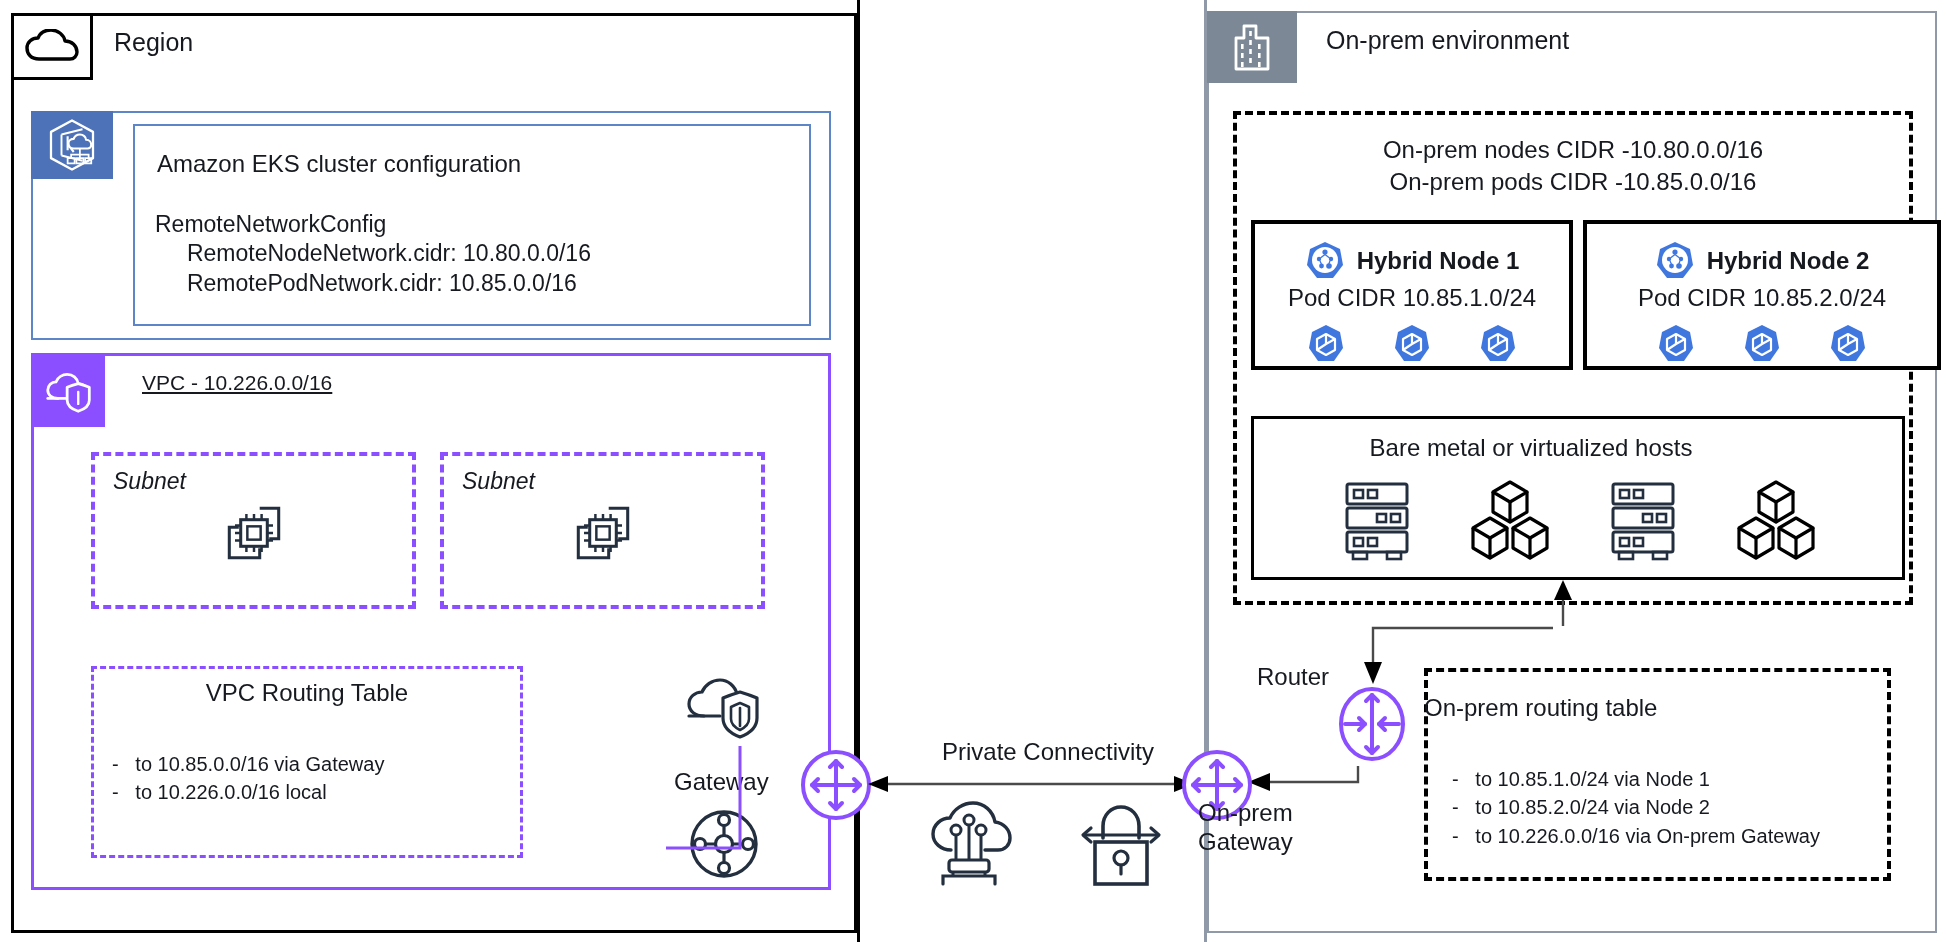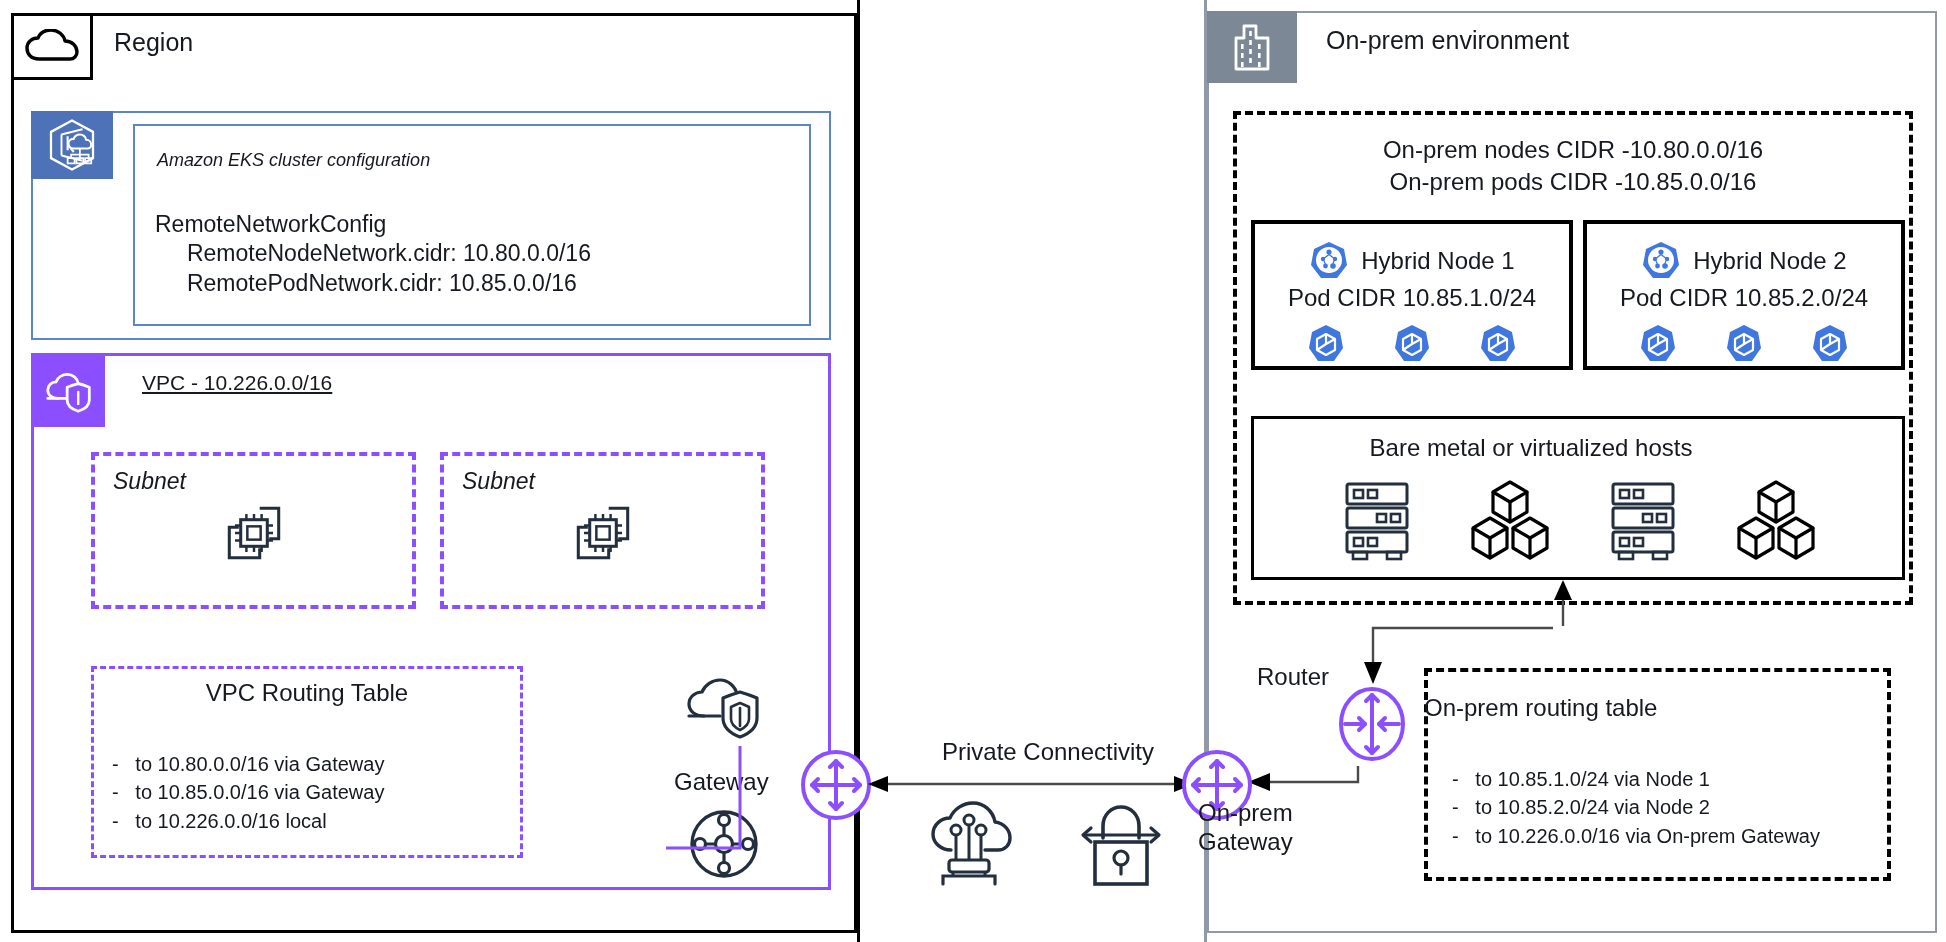--- a/index.html
+++ b/index.html
@@ -7,21 +7,21 @@
        font-family:"Liberation Sans","DejaVu Sans",sans-serif;color:#16191f;}
   .abs{position:absolute;box-sizing:border-box;}
   .region-box{left:11px;top:13px;width:846px;height:920px;border:3px solid #000;background:#fff;}
   .region-icon{left:11px;top:13px;width:82px;height:67px;border:3px solid #000;background:#fff;
                display:flex;align-items:center;justify-content:center;}
   .region-title{left:114px;top:28px;font-size:25px;}
   .eks-outer{left:31px;top:111px;width:800px;height:229px;border:2px solid #5d86c9;background:#fff;}
   .eks-icon{left:31px;top:111px;width:82px;height:68px;background:#4d72b8;
             display:flex;align-items:center;justify-content:center;}
   .eks-inner{left:133px;top:124px;width:678px;height:202px;border:2px solid #5d86c9;background:#fff;}
-  .eks-title{left:157px;top:150px;font-size:18px;font-style:italic;}
+  .eks-title{left:157px;top:150px;font-size:24px;}
   .eks-cfg{left:155px;top:210px;font-size:23px;line-height:1.28;white-space:pre;}
   .vpc-box{left:31px;top:353px;width:800px;height:537px;border:3px solid #8c4fff;background:#fff;}
   .vpc-icon{left:33px;top:355px;width:72px;height:72px;background:#8c4fff;
             display:flex;align-items:center;justify-content:center;}
   .vpc-title{left:142px;top:371px;font-size:21px;text-decoration:underline;}
   .subnet{border:4px dashed #8c4fff;background:#fff;}
   .subnet1{left:91px;top:452px;width:325px;height:157px;}
   .subnet2{left:440px;top:452px;width:325px;height:157px;}
   .subnet-label{font-size:23px;position:absolute;left:18px;top:12px;font-style:italic;}
   .chip{position:absolute;left:50%;top:52%;transform:translate(-50%,-50%);}
@@ -34,22 +34,22 @@
   .gw-hub{left:688px;top:808px;}
   .gw-arrows-left{left:799px;top:748px;}
   .onprem-box{left:1207px;top:11px;width:730px;height:922px;border:2px solid #8f99a8;background:#fff;}
   .onprem-icon{left:1207px;top:11px;width:90px;height:72px;background:#7d8896;
                display:flex;align-items:center;justify-content:center;}
   .onprem-title{left:1326px;top:26px;font-size:25px;}
   .onprem-dash{left:1233px;top:111px;width:680px;height:494px;border:4px dashed #000;background:#fff;}
   .cidr-text{left:1233px;top:134px;width:680px;text-align:center;font-size:24px;line-height:1.34;}
   .node-box{border:4px solid #000;background:#fff;}
   .node1{left:1251px;top:220px;width:322px;height:150px;}
-  .node2{left:1583px;top:220px;width:322px;height:150px;padding-left:32px;}
-  .node-head{position:absolute;left:0;top:16px;width:100%;display:flex;align-items:center;justify-content:center;gap:12px;}
+  .node2{left:1583px;top:220px;width:358px;height:150px;padding-left:32px;}
+  .node-head{position:absolute;left:0;top:16px;width:100%;display:flex;align-items:center;justify-content:center;gap:12px;font-weight:bold;}
   .node-title{font-size:24px;}
   .node-cidr{position:absolute;left:0;top:60px;width:100%;text-align:center;font-size:24px;}
   .pods{position:absolute;left:0;top:100px;width:100%;display:flex;justify-content:center;gap:48px;}
   .hosts-box{left:1251px;top:416px;width:654px;height:164px;border:3px solid #000;background:#fff;}
   .hosts-title{left:1251px;top:434px;width:560px;text-align:center;font-size:24px;}
   .hosts-icons{left:1251px;top:478px;width:654px;display:flex;justify-content:center;align-items:center;gap:52px;}
   .router-label{left:1257px;top:663px;font-size:24px;}
   .router-icon{left:1335px;top:685px;}
   .oprt-box{left:1424px;top:668px;width:467px;height:213px;border:4px dashed #000;background:#fff;}
   .oprt-title{left:1424px;top:694px;width:467px;text-align:left;font-size:24px;}
@@ -139,21 +139,20 @@
         <path d="M26 32 H20 M26 40 H20 M26 48 H20"></path>
         <path d="M54 32 H60 M54 40 H60 M54 48 H60"></path>
       </g>
     </svg>
   </span>
 </div>
 
 <div class="abs rt-box"></div>
 <div class="abs rt-title">VPC Routing Table</div>
 <div class="abs rt-rows">
-  <div>-   to 10.80.0.0/16 via Gateway</div>
   <div>-   to 10.85.0.0/16 via Gateway</div>
   <div>-   to 10.226.0.0/16 local</div>
 </div>
 
 <div class="abs gw-cloud">
   <svg width="80" height="74" viewBox="0 0 80 74">
     <path d="M20 42 C11 42 5 37 5 30 C5 23 11 18 18 18 C21 11 28 6 36 6 C44 6 51 12 53 20" fill="none" stroke="#232f3e" stroke-width="3.2" stroke-linecap="round"></path>
     <path d="M5 42 L36 42" fill="none" stroke="#232f3e" stroke-width="3.2" stroke-linecap="round"></path>
     <path d="M56 18 C66 21 73 24 73 24 L73 44 C73 54 64 60 56 63 C48 60 39 54 39 44 L39 24 C39 24 46 21 56 18 Z" fill="#fff" stroke="#232f3e" stroke-width="3.2" stroke-linejoin="round"></path>
     <path d="M56 29 C61 31 65 33 65 33 L65 45 C65 51 60 54 56 56 C52 54 47 51 47 45 L47 33 C47 33 51 31 56 29 Z" fill="none" stroke="#232f3e" stroke-width="2.6" stroke-linejoin="round"></path>

